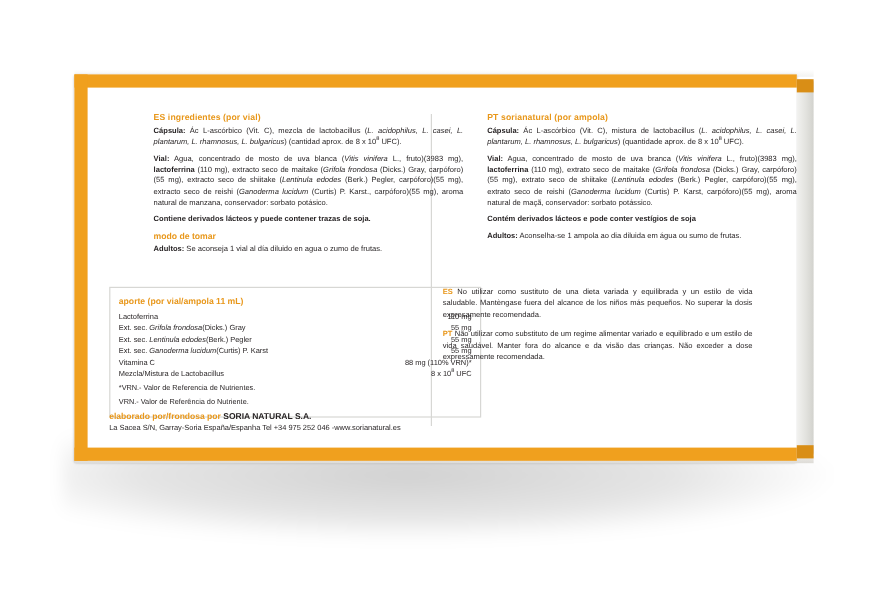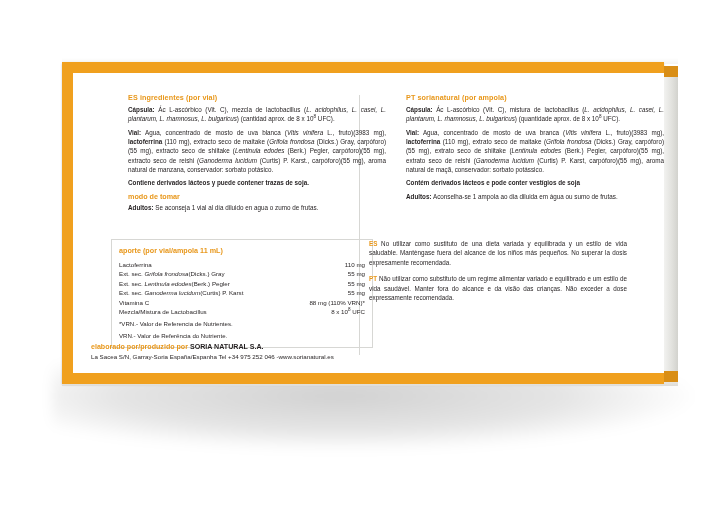--- a/index.html
+++ b/index.html
@@ -86,25 +86,24 @@
   .subhead{
     font-size:7.2px;font-weight:bold;color:#e8971a;margin:3px 0 2px 0;
   }
   .adults{font-size:6.3px;line-height:1.45;color:#231f20;margin:0;}
   .adults b{font-weight:bold;}
   .note{font-size:6.3px;line-height:1.5;color:#231f20;text-align:justify;margin:0 0 7px 0;}
   .tag{font-weight:bold;color:#e8971a;}
 
   
   .panel{
-    position:absolute;left:18px;top:166px;width:262px;
+    position:absolute;left:18px;top:166px;width:310px;
     border:1px solid #d7d7d4;
     padding:6px 7px 7px 7px;
     box-sizing:border-box;
-    margin-left:20px;
   }
   .panel h3{
     font-size:7.2px;font-weight:bold;color:#e8971a;margin:0 0 5px 0;
   }
   table.nut{width:100%;border-collapse:collapse;}
   table.nut td{
     font-size:6.2px;color:#231f20;padding:0.6px 0;vertical-align:top;
     line-height:1.35;
   }
   table.nut td.v{text-align:right;white-space:nowrap;padding-left:4px;}
@@ -208,20 +207,20 @@
         <span>No utilizar como sustituto de una dieta variada y equilibrada y un estilo de vida saludable. Mantèngase fuera del alcance de los niños más pequeños. No superar la dosis expresamente recomendada.</span>
       </p>
       <p class="note">
         <span class="tag">PT</span>
         <span>Não utilizar como substituto de um regime alimentar variado e equilibrado e um estilo de vida saudável. Manter fora do alcance e da visão das crianças. Não exceder a dose expressamente recomendada.</span>
       </p>
     </div>
 
     <div class="maker">
       <div class="line1">
-        <span>elaborado por/produzido por</span>
+        <span>elaborado por/frondosa por</span>
         <b>SORIA NATURAL S.A.</b>
       </div>
       <div class="line2">La Sacea S/N, Garray-Soria España/Espanha Tel +34 975 252 046 -www.sorianatural.es</div>
     </div>
 
   </div>
 </div>
 
 </body></html>

